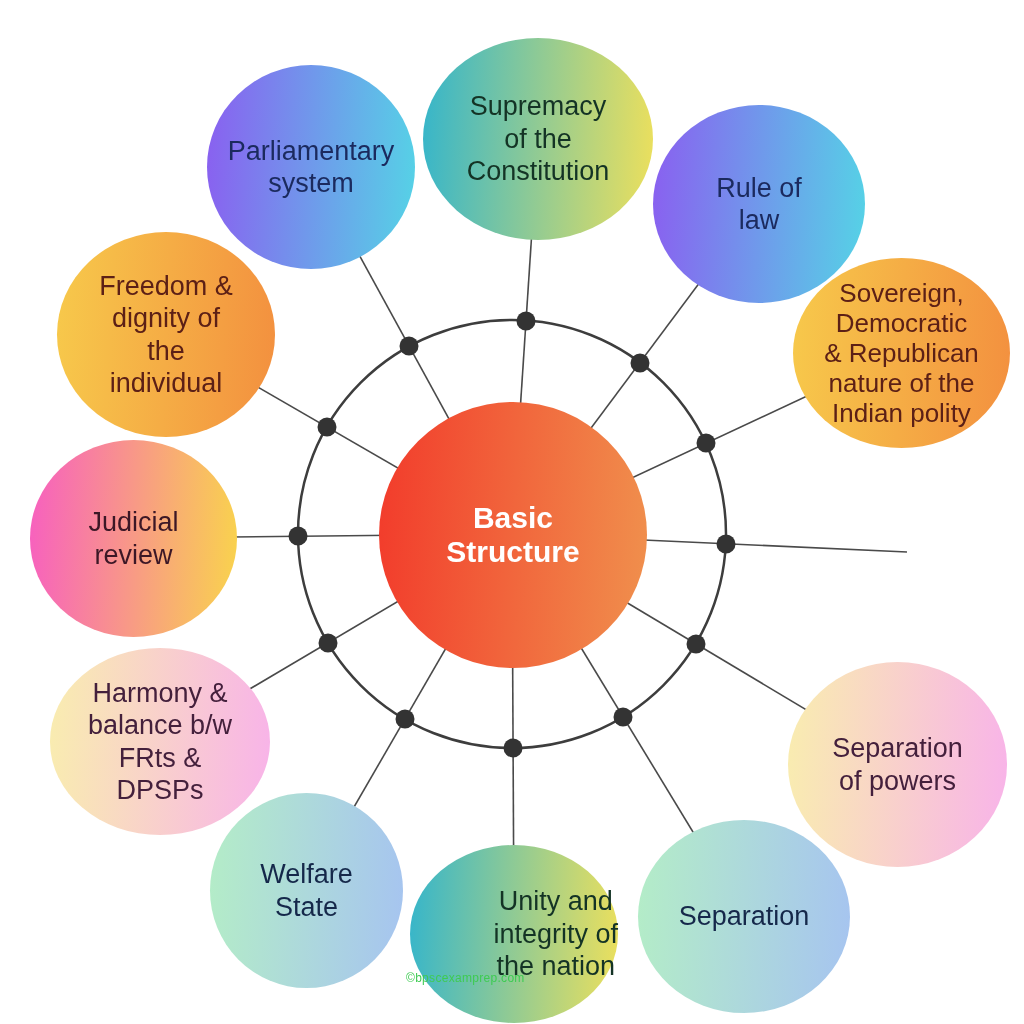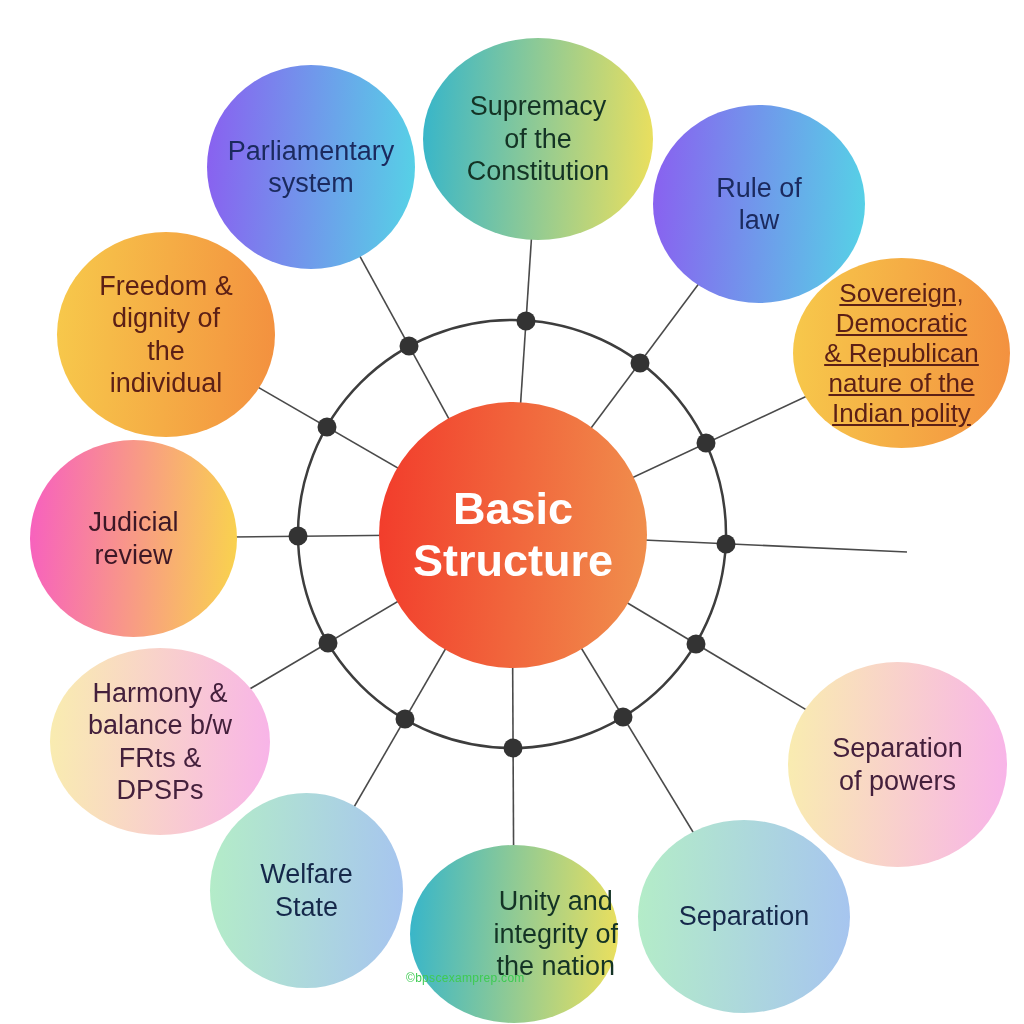--- a/index.html
+++ b/index.html
@@ -7,22 +7,22 @@
     position:relative;width:1024px;height:1024px;background:#ffffff;
     font-family:"Liberation Sans","DejaVu Sans",sans-serif;overflow:hidden;
   }
   svg.wires{position:absolute;left:0;top:0;z-index:0;}
   .bubble{
     position:absolute;z-index:1;border-radius:50%;
     display:flex;align-items:center;justify-content:center;
     text-align:center;font-size:27px;line-height:1.2;
   }
   .bubble .lbl{white-space:pre-line;}
-  .tight{font-size:26px;line-height:1.16;text-decoration:underline;}
-  .center-bubble{font-weight:700;font-size:45px;line-height:1.15;}
+  .tight{font-size:26px;line-height:1.16;}
+  .center-bubble{font-weight:700;font-size:30px;line-height:1.15;}
   .watermark{
     position:absolute;z-index:2;left:406px;top:971px;width:220px;
     text-align:left;font-size:12px;letter-spacing:.3px;
   }
   
   .n0{left:207px;top:65px;width:208px;height:204px;}
   .n1{left:423px;top:38px;width:230px;height:202px;}
   .n2{left:653px;top:105px;width:212px;height:198px;}
   .n3{left:793px;top:258px;width:217px;height:190px;}
   .n4{left:802px;top:458px;width:211px;height:189px;}

